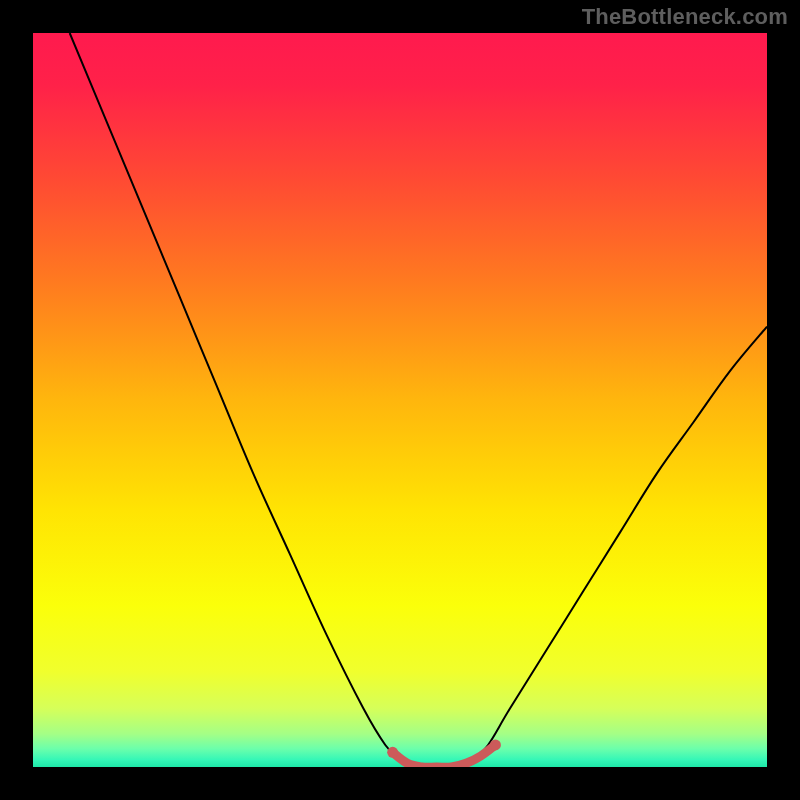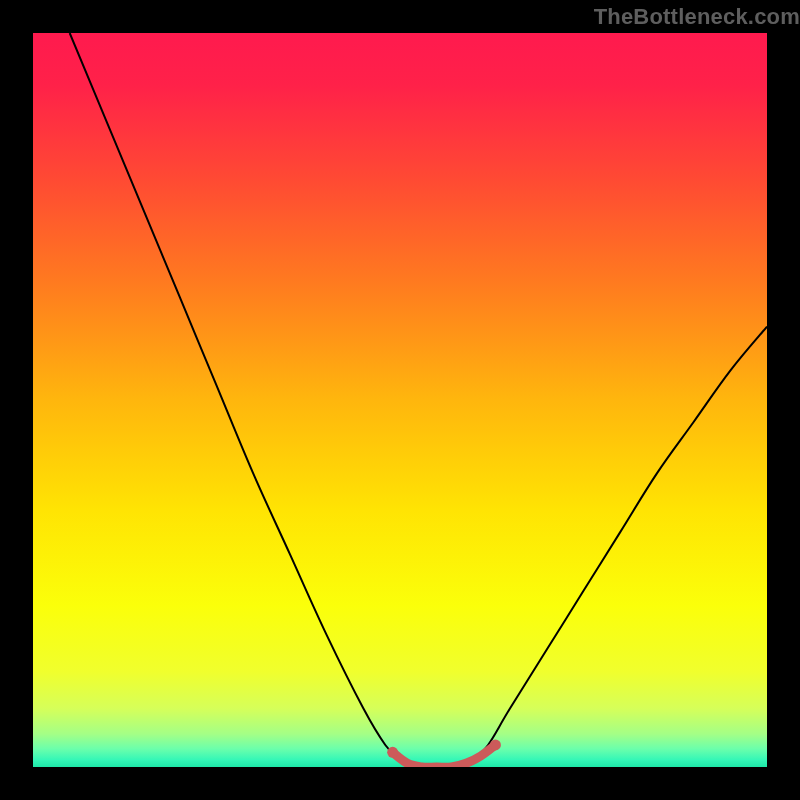--- a/index.html
+++ b/index.html
@@ -13,21 +13,21 @@
   }
   .frame {
     position: relative;
     width: 800px;
     height: 800px;
     background: #000;
   }
   .watermark {
     position: absolute;
     top: 4px;
-    right: 0;
+    right: 12px;
     color: #5e5e5e;
     font-size: 22px;
     font-weight: 600;
     letter-spacing: 0.2px;
     z-index: 10;
   }
   svg {
     display: block;
   }
 </style>

